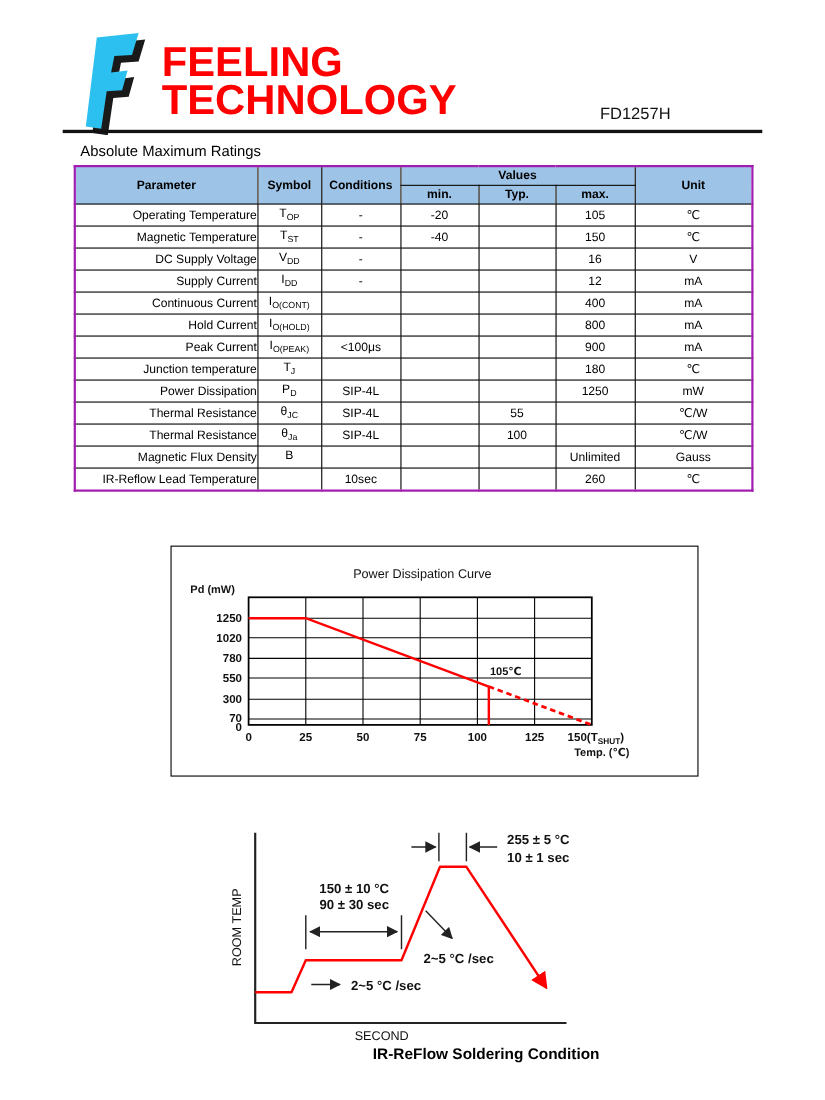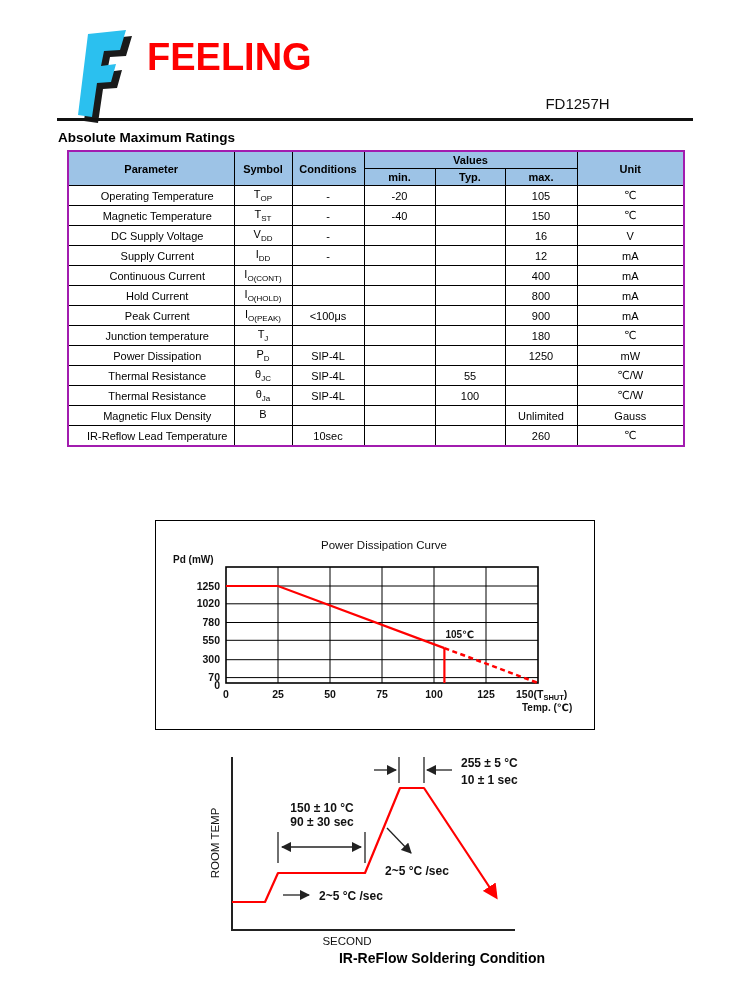--- a/index.html
+++ b/index.html
@@ -11,30 +11,30 @@
   html,body{margin:0;padding:0;background:#fff;}
   body{width:750px;height:1000px;position:relative;font-family:"Liberation Sans","DejaVu Sans",sans-serif;color:var(--ink);}
   .abs{position:absolute;}
 
   
   .company{left:147px;top:40px;font-weight:bold;font-size:38px;line-height:35px;color:var(--red);letter-spacing:0px;}
   .partnum{left:500px;top:95px;width:155px;text-align:center;font-size:15px;color:#111;}
   .rule{left:57px;top:118px;width:636px;height:3px;background:#111;}
 
   
-  .tbl-title{left:58px;top:130px;font-size:13.5px;font-weight:bold;}
+  .tbl-title{left:73px;top:130px;font-size:13.5px;font-weight:normal;}
   .ratings{left:67px;top:150px;}
   table{border-collapse:collapse;table-layout:fixed;width:616px;font-size:11px;border:2px solid #a21caf;}
   th,td{border:1px solid #000;padding:0;text-align:center;height:19px;white-space:nowrap;overflow:hidden;}
   th{background:var(--th-bg);font-weight:bold;height:16px;}
-  td.param{text-align:center;padding-left:12px;}
+  td.param{text-align:right;padding-left:12px;}
   sub{font-size:8px;}
 
   
-  .chartbox{left:155px;top:520px;width:440px;height:210px;border:1.5px solid #000;box-sizing:border-box;}
+  .chartbox{left:155px;top:496px;width:480px;height:210px;border:1.5px solid #000;box-sizing:border-box;}
   svg text{fill:#111;}
   .grid{stroke:#000;stroke-width:1;}
   .plotborder{fill:none;stroke:#000;stroke-width:1.6;}
   .ytick{font-size:10.5px;font-weight:bold;text-anchor:end;}
   .xtick{font-size:10.5px;font-weight:bold;text-anchor:middle;}
   .xend{font-size:10.5px;font-weight:bold;}
   .ctitle{font-size:11.5px;text-anchor:middle;}
   .caxis{font-size:10px;font-weight:bold;}
   .series{fill:none;stroke:var(--red);stroke-width:2.2;}
   .series.dashed{stroke-width:2.5;stroke-dasharray:5 3.5;}
@@ -58,20 +58,21 @@
   <g>
     <polygon points="22,12 60,8 54,28 38,29 35,44 50,42 45,60 31,61 26,95 12,93" fill="#1a1a1a"></polygon>
   </g>
   <g>
     <polygon points="16,6 54,2 48,22 32,23 29,38 44,36 39,54 25,55 20,89 6,87" fill="var(--cyan)"></polygon>
   </g>
 </svg>
 
 <div class="abs company">
   <div>FEELING</div>
+  <div>TECHNOLOGY</div>
 </div>
 
 <div class="abs partnum">FD1257H</div>
 <div class="abs rule"></div>
 
 <div class="abs tbl-title">Absolute Maximum Ratings</div>
 
 <div class="abs ratings">
 <table>
   <colgroup>

